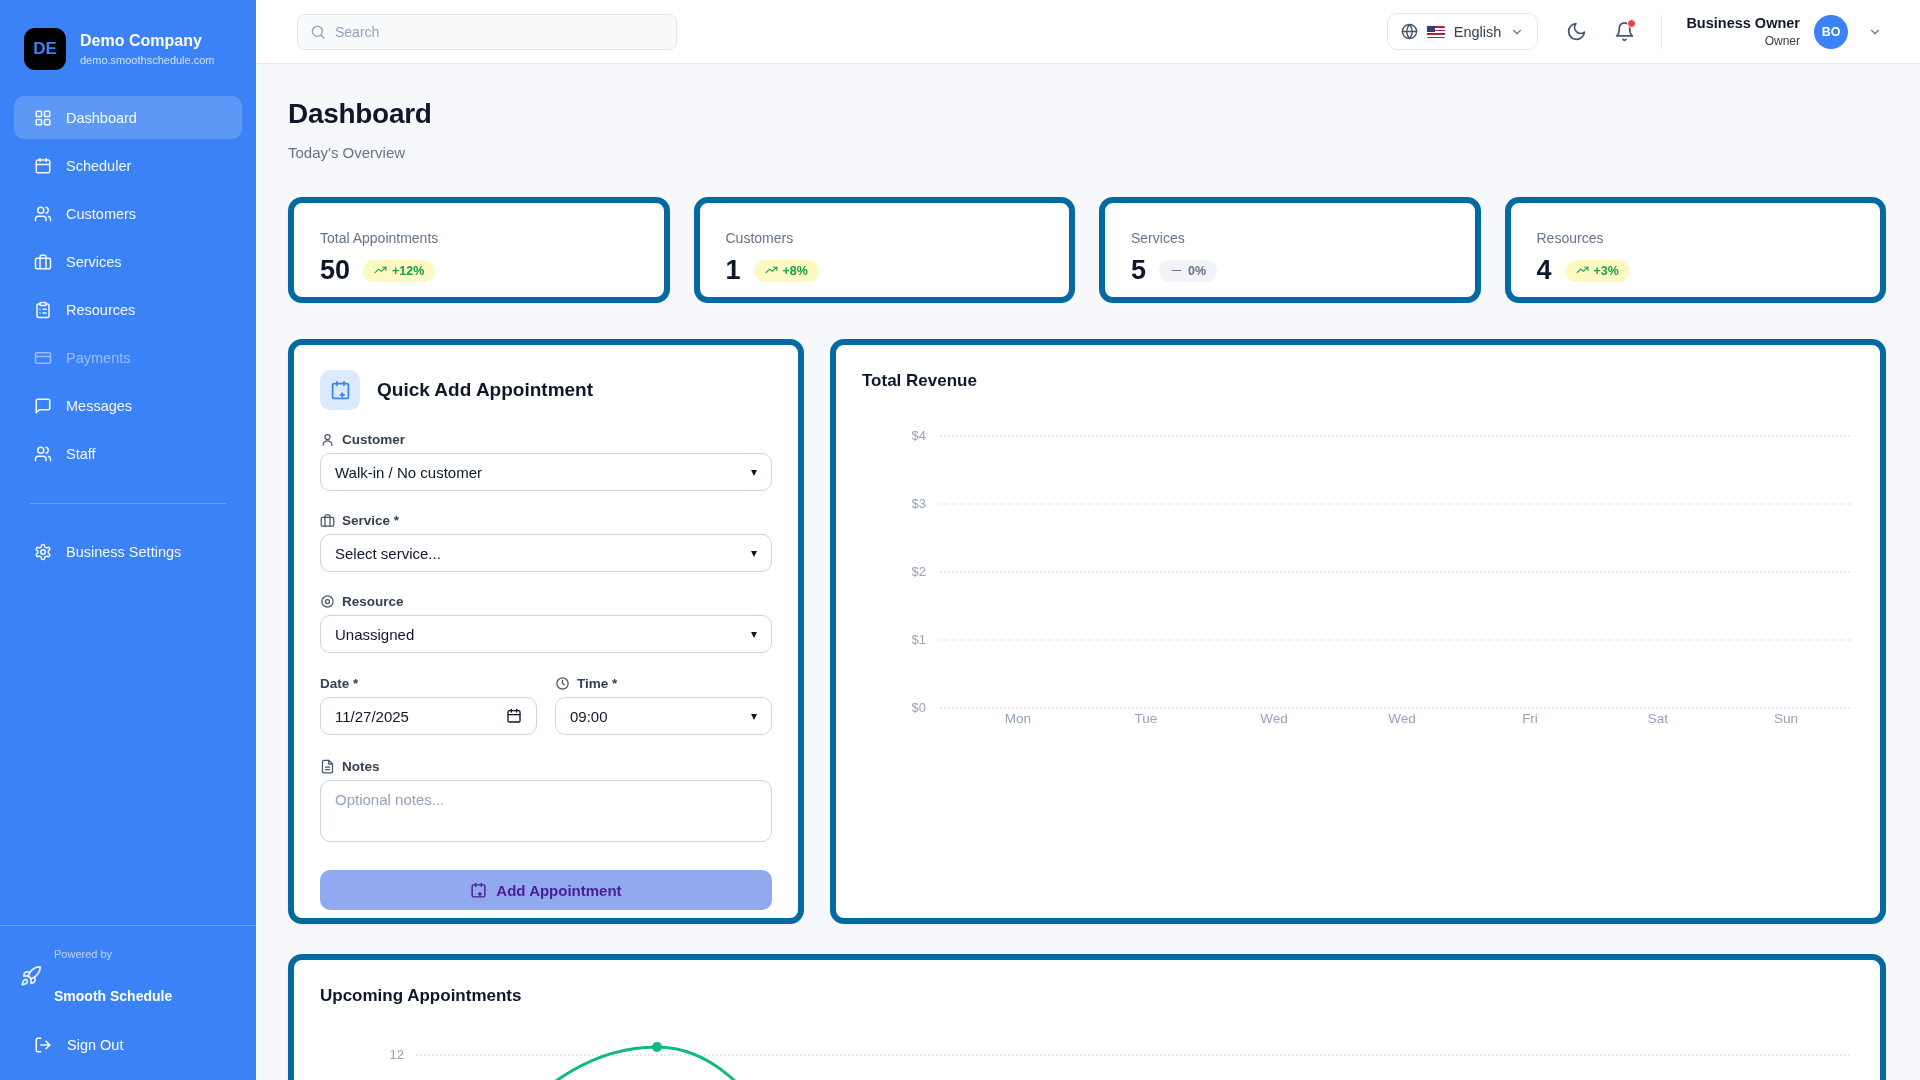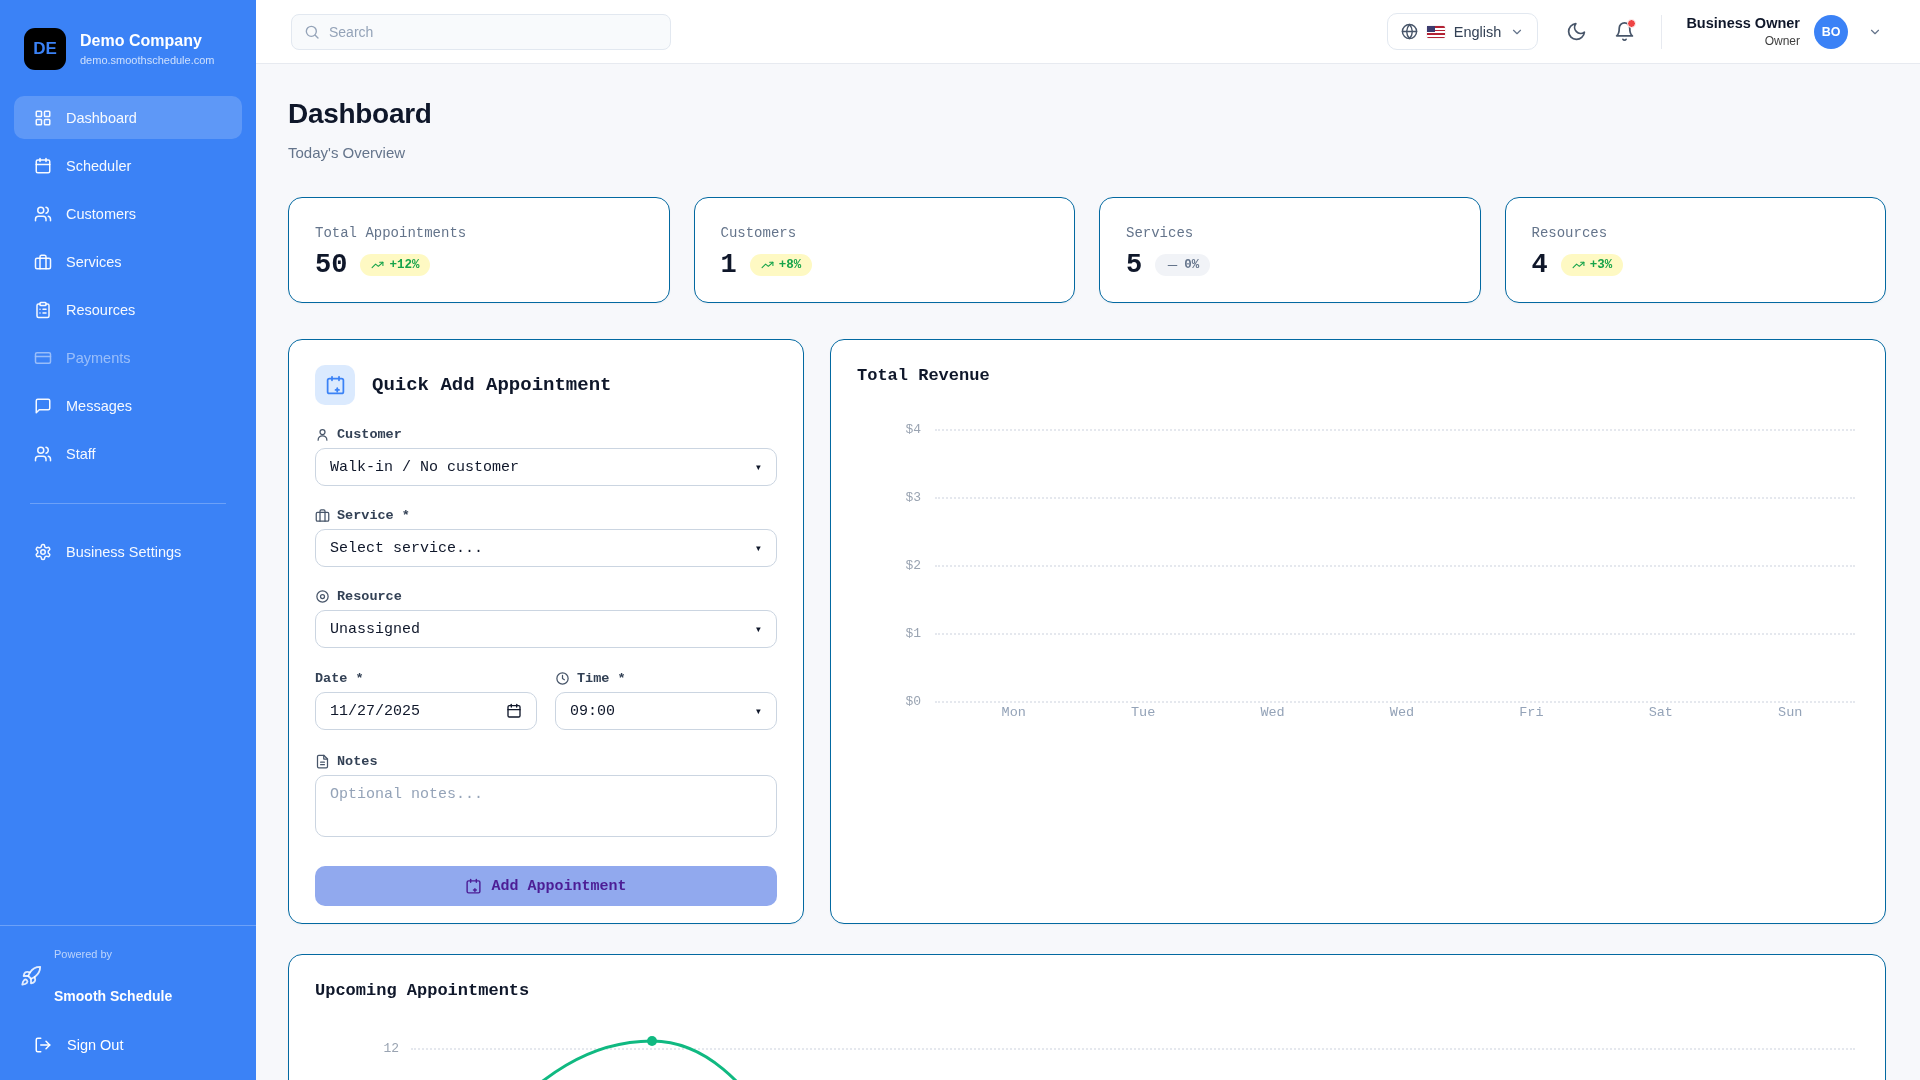--- a/index.html
+++ b/index.html
@@ -23,21 +23,21 @@
   .side-div2 { border:none; border-top:1px solid rgba(255,255,255,.25); margin:0 0 22px 0; }
   .powered { display:flex; align-items:center; gap:12px; padding:0 20px; }
   .powered svg { width:22px; height:22px; color:rgba(255,255,255,.85); }
   .powered-label { font-size:11px; color:rgba(255,255,255,.65); }
   .powered-name { font-size:14px; font-weight:bold;margin-top:28px; }
   .signout { display:flex; align-items:center; gap:15px; margin:20px 14px 14px 14px; padding:0 0 0 20px; height:42px; border-radius:10px; font-size:14.5px; font-weight:500; cursor:pointer; }
   .signout svg { width:18px; height:18px; }
 
   
   .topbar { position:absolute; left:256px; top:0; right:0; height:64px; background:#fff; border-bottom:1px solid #e7eaf0; display:flex; align-items:center; padding:0 38px 0 35px; }
-  .search-box { width:380px; height:36px; background:#f8fafc; border:1px solid #e2e8f0; border-radius:8px; display:flex; align-items:center; gap:9px; padding:0 12px; color:#94a3b8; }
+  .search-box { width:380px; height:36px; background:#f8fafc; border:1px solid #e2e8f0; border-radius:8px; display:flex; align-items:center; gap:9px; padding:0 12px; color:#94a3b8;margin-left:6px; }
   .search-box svg { width:16px; height:16px; flex:0 0 auto; }
   .search-box input { border:none; outline:none; background:transparent; font-size:14px; width:100%; color:#334155; font-family:inherit; }
   .search-box input::placeholder { color:#94a3b8; }
   .top-right { margin-left:auto; display:flex; align-items:center; }
   .lang-pill { display:flex; align-items:center; gap:9px; height:37px; padding:0 13px; border:1px solid #e2e8f0; border-radius:10px; background:#fff; cursor:pointer; }
   .lang-pill svg.globe { width:17px; height:17px; color:#475569; }
   .flag { width:18px; height:12px; border-radius:1.5px; background:repeating-linear-gradient(180deg,#b22234 0 1.8px,#fff 1.8px 3.6px); position:relative; box-shadow:0 0 0 .5px rgba(0,0,0,.08); }
   .flag::after { content:""; position:absolute; left:0; top:0; width:8px; height:6px; background:#3c3b6e; }
   .lang-label { font-size:14.5px; color:#334155; }
   .chev { width:14px; height:14px; color:#64748b; }
@@ -50,21 +50,21 @@
   .user-chip { display:flex; align-items:center; gap:14px; cursor:pointer; }
   .user-txt { text-align:right; line-height:1.2; }
   .user-name { font-size:14.5px; font-weight:bold; color:#0f172a; }
   .user-role { font-size:12px; color:#404040; margin-top:2px; }
   .avatar { width:34px; height:34px; border-radius:50%; background:#3b82f6; color:#fff; font-size:12.5px; font-weight:bold; display:flex; align-items:center; justify-content:center; }
 
   
   .main { position:absolute; left:256px; top:64px; right:0; bottom:0; padding:34px 34px 0 32px; overflow:hidden; }
   .h1 { font-size:28px; font-weight:800; letter-spacing:-.3px; color:#0f172a; }
   .subtitle { font-size:15px; color:#64748b; margin-top:14px; }
-  .card { background:#fff; border:1px solid #0369a1; border-radius:14px; box-shadow:0 1px 2px rgba(16,24,40,.04);font-family:Liberation Mono, monospace; }
+  .card { background:#fff; border:6px solid #0369a1; border-radius:14px; box-shadow:0 1px 2px rgba(16,24,40,.04); }
 
   .stats-row { display:flex; gap:24px; margin-top:36px; }
   .stat-card { flex:1; height:106px; padding:27px 26px; }
   .stat-label { font-size:14px; color:#64748b; font-weight:500; }
   .stat-line { display:flex; align-items:center; gap:13px; margin-top:9px; }
   .stat-value { font-size:27px; font-weight:800; color:#0f172a; }
   .pill { display:inline-flex; align-items:center; gap:5px; border-radius:999px; padding:4px 11px; font-size:12.5px; font-weight:bold; }
   .pill.up { background:#fef9c3; color:#16a34a; }
   .pill.flat { background:#f1f3f7; color:#64748b; }
   .pill svg { width:13px; height:13px; }

